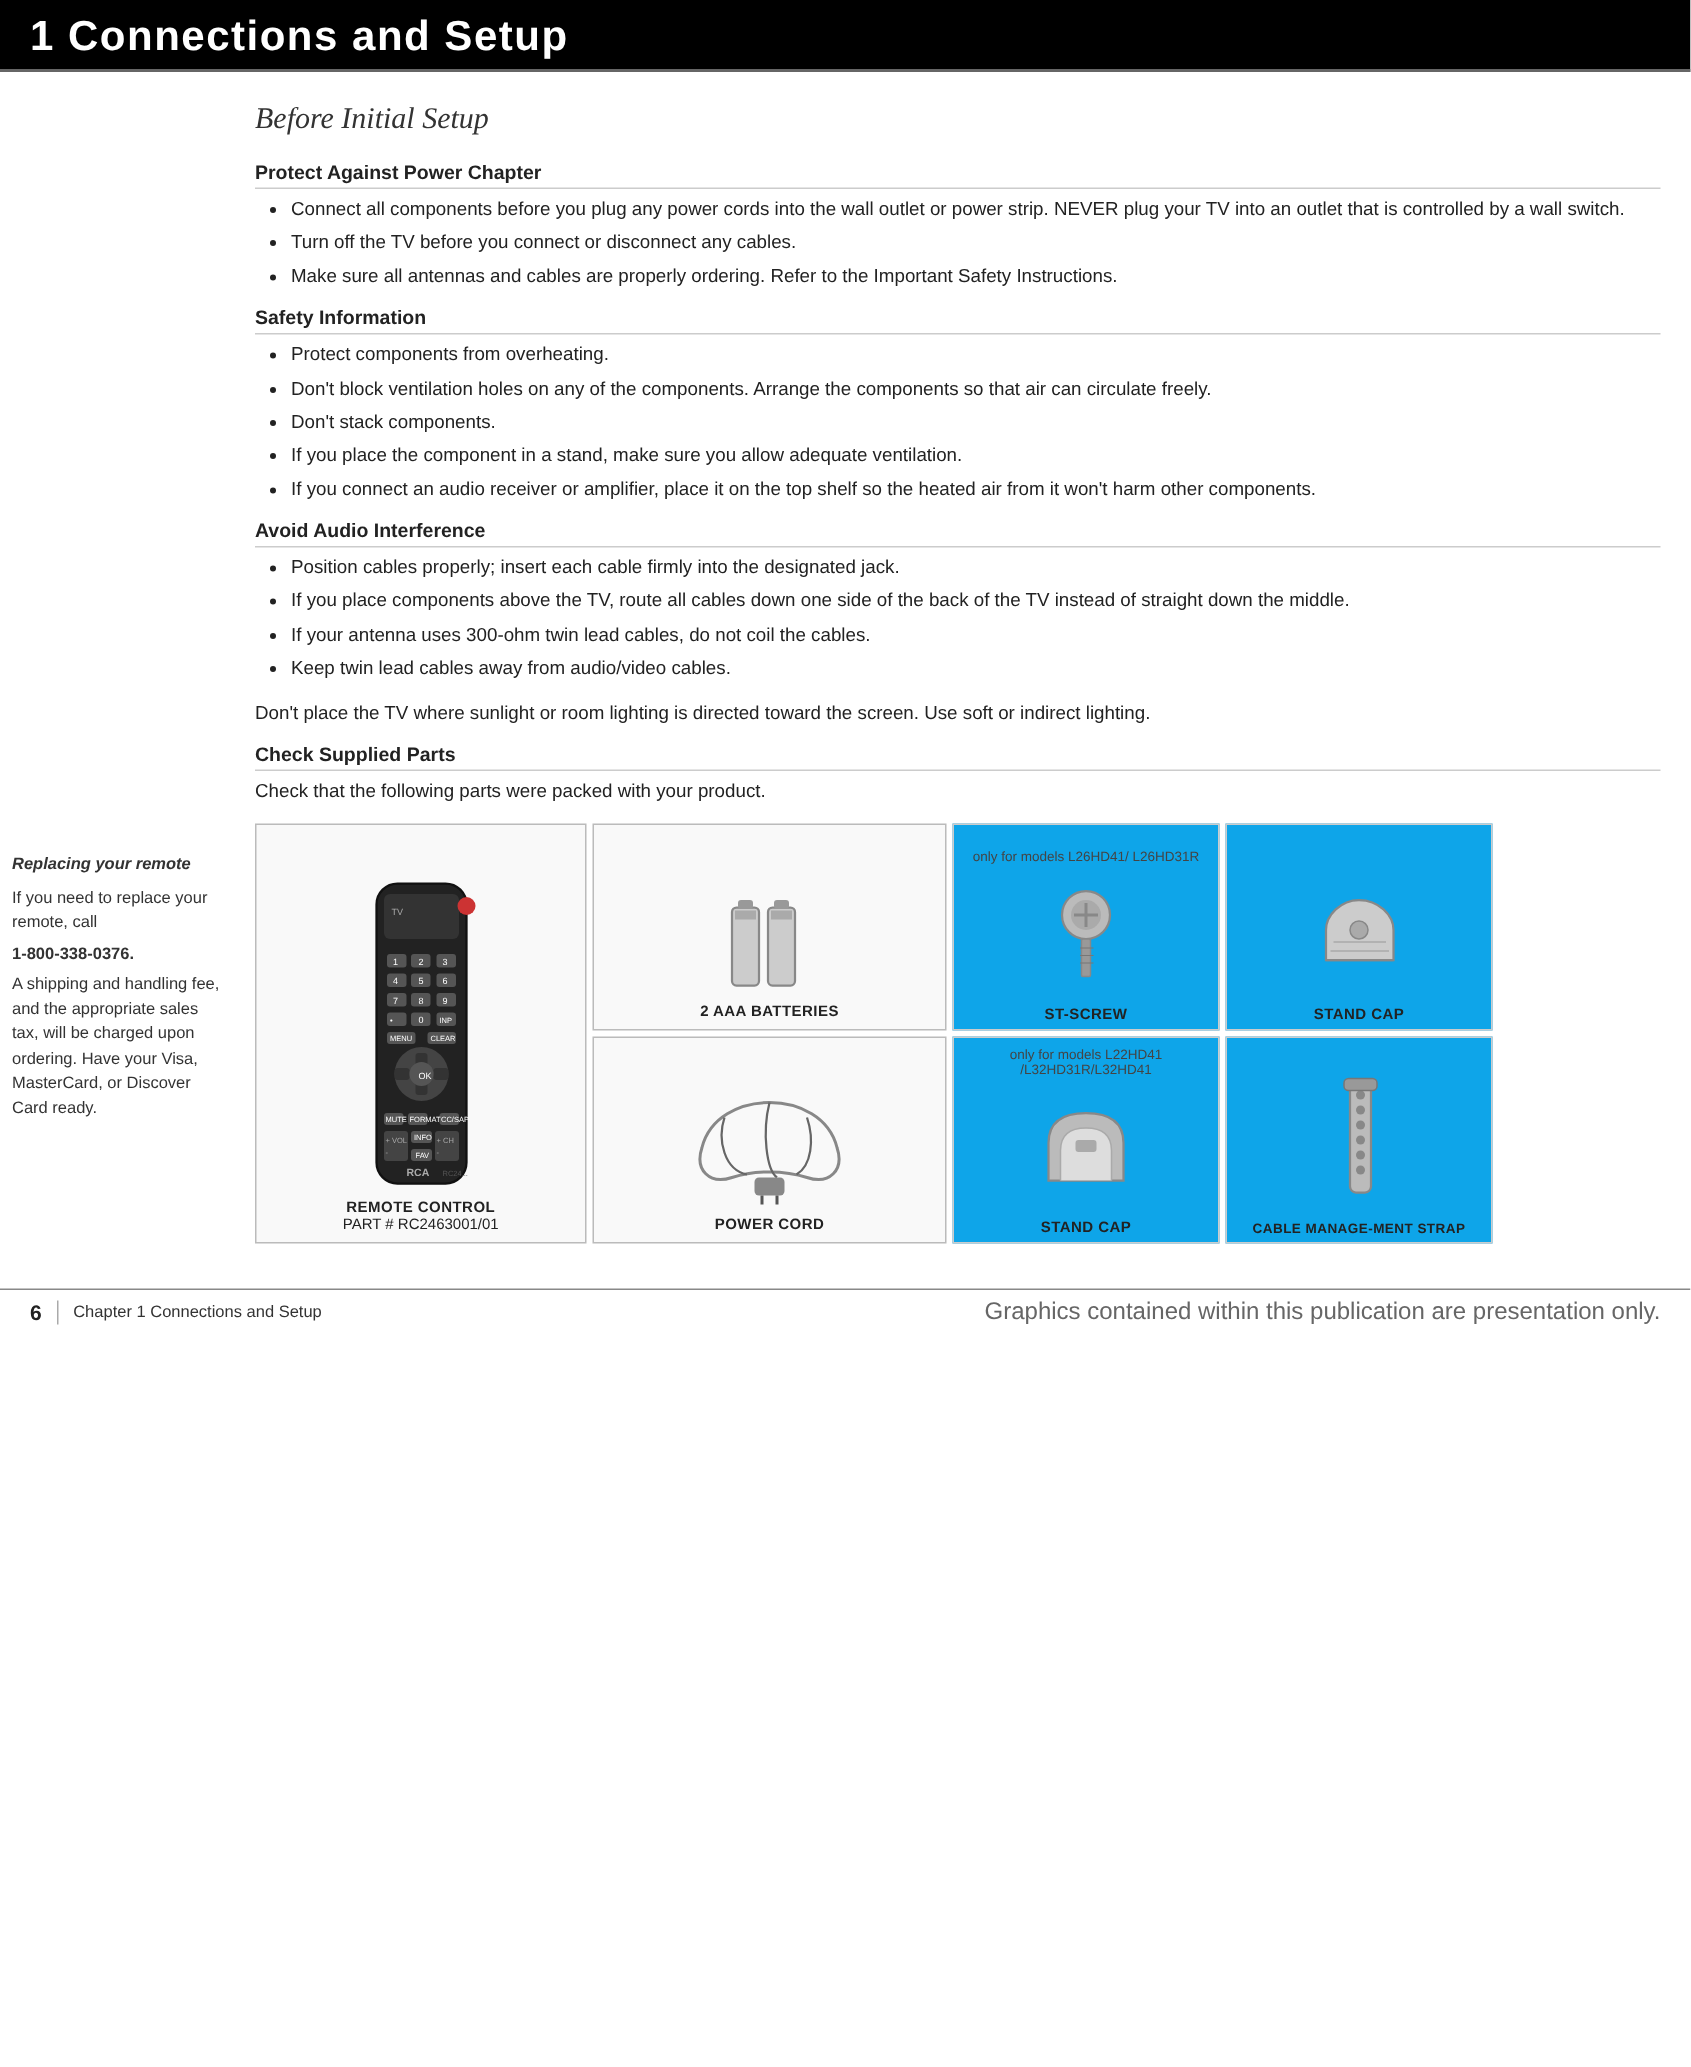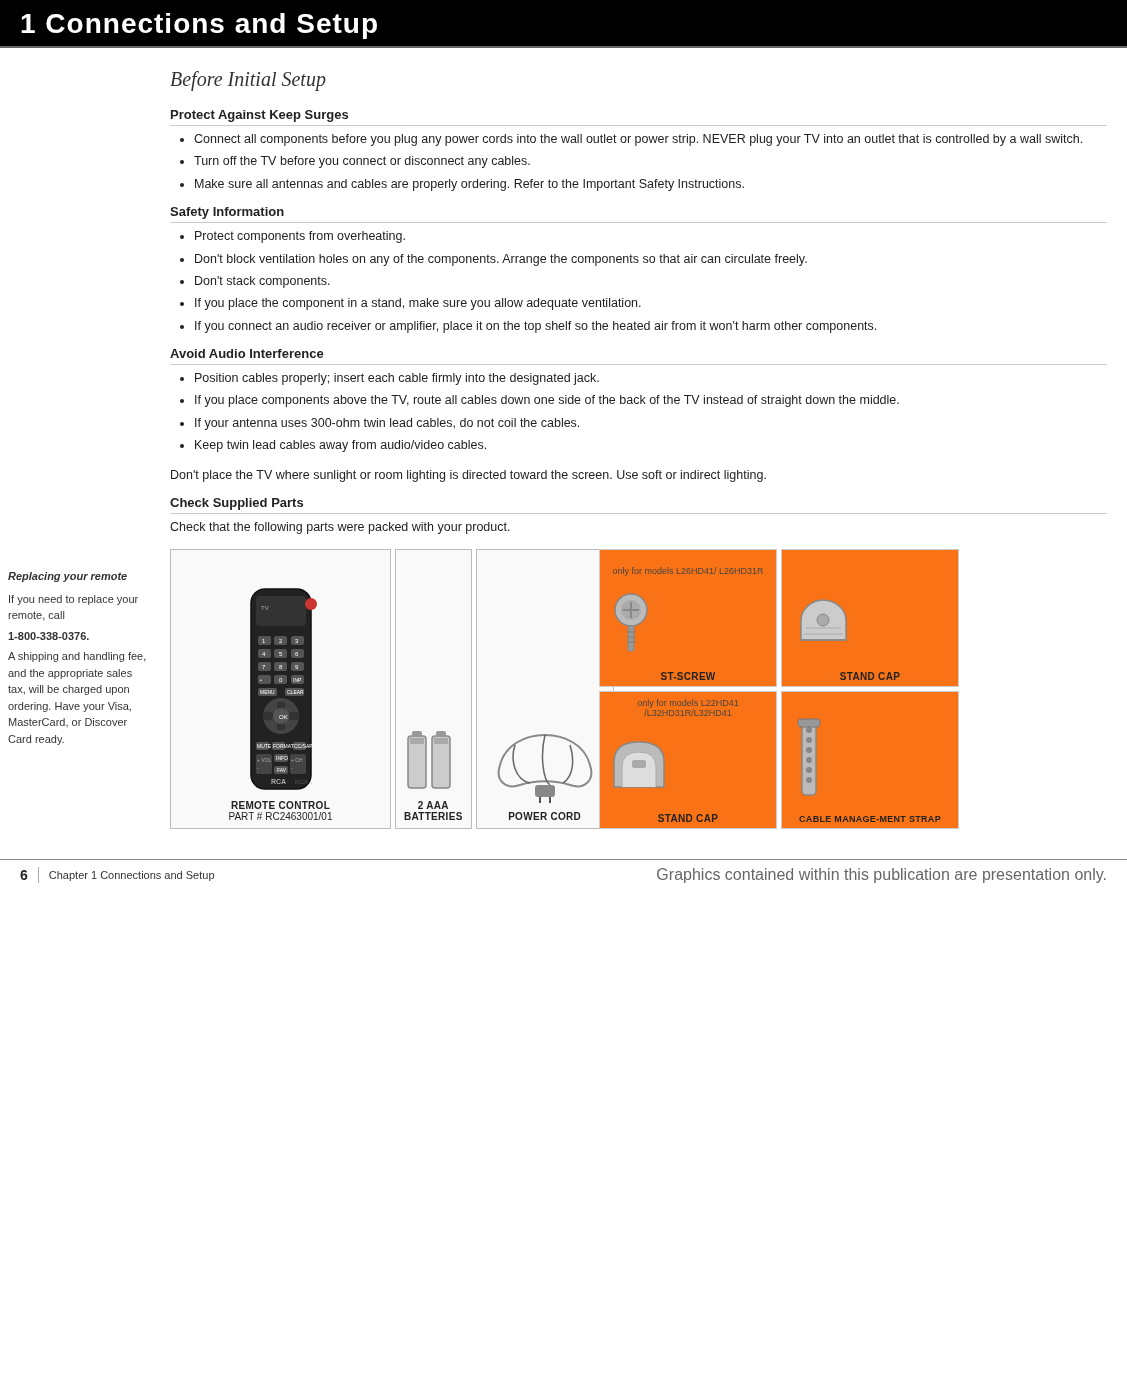--- a/index.html
+++ b/index.html
@@ -139,24 +139,25 @@
 
     
     .battery-container {
       display: flex;
       gap: 8px;
       align-items: center;
     }
 
     .stand-inner-box {
       border: 1px solid #ccc;
-      background: #f97316;
+      background: #0ea5e9;
       padding: 6px 4px 4px 4px;
       display: flex;
       flex-direction: column;
+      align-items: center;
       justify-content: flex-end;
       min-height: 100px;
       gap: 10px;
     }
     .only-label {
       font-size: 9px;
       text-align: center;
       color: #444;
       margin-bottom: 4px;
     }
@@ -204,21 +205,21 @@
     <p>If you need to replace your remote, call</p>
     <p class="phone">1-800-338-0376.</p>
     <p>A shipping and handling fee, and the appropriate sales tax, will be charged upon ordering.  Have your Visa, MasterCard, or Discover Card ready.</p>
   </div>
 
   <div class="main-content">
 
     <h2 class="section-title">Before Initial Setup</h2>
 
     <div class="subsection">
-      <div class="subsection-header">Protect Against Keep Surges</div>
+      <div class="subsection-header">Protect Against Power Chapter</div>
       <ul>
         <li>Connect all components before you plug any power cords into the wall outlet or power strip. NEVER plug your TV into an outlet that is controlled by a wall switch.</li>
         <li>Turn off the TV before you connect or disconnect any cables.</li>
         <li>Make sure all antennas and cables are properly ordering. Refer to the Important Safety Instructions.</li>
       </ul>
     </div>
 
     <div class="subsection">
       <div class="subsection-header">Safety Information</div>
       <ul>
@@ -324,21 +325,21 @@
 
             <text x="35" y="200" font-size="7" fill="#aaa" font-weight="bold">RCA</text>
             <text x="59" y="200" font-size="5" fill="#555">RC24...</text>
           </svg>
           <div>
             <div class="part-label">REMOTE CONTROL</div>
             <div class="part-sublabel">PART # RC2463001/01</div>
           </div>
         </div>
 
-        <div style="display: flex; flex-direction: row; gap: 4px; width: 200px;">
+        <div style="display: flex; flex-direction: column; gap: 4px; width: 236px;">
 
           <div class="part-box" style="flex:1;">
             <div class="battery-container">
               <svg width="55" height="70" viewBox="0 0 55 70">
 
                 <rect x="2" y="12" width="18" height="52" rx="3" fill="#ccc" stroke="#888" stroke-width="1.5"></rect>
                 <rect x="6" y="7" width="10" height="6" rx="2" fill="#999"></rect>
                 <rect x="4" y="14" width="14" height="6" fill="#aaa"></rect>
 
                 <rect x="26" y="12" width="18" height="52" rx="3" fill="#ccc" stroke="#888" stroke-width="1.5"></rect>

